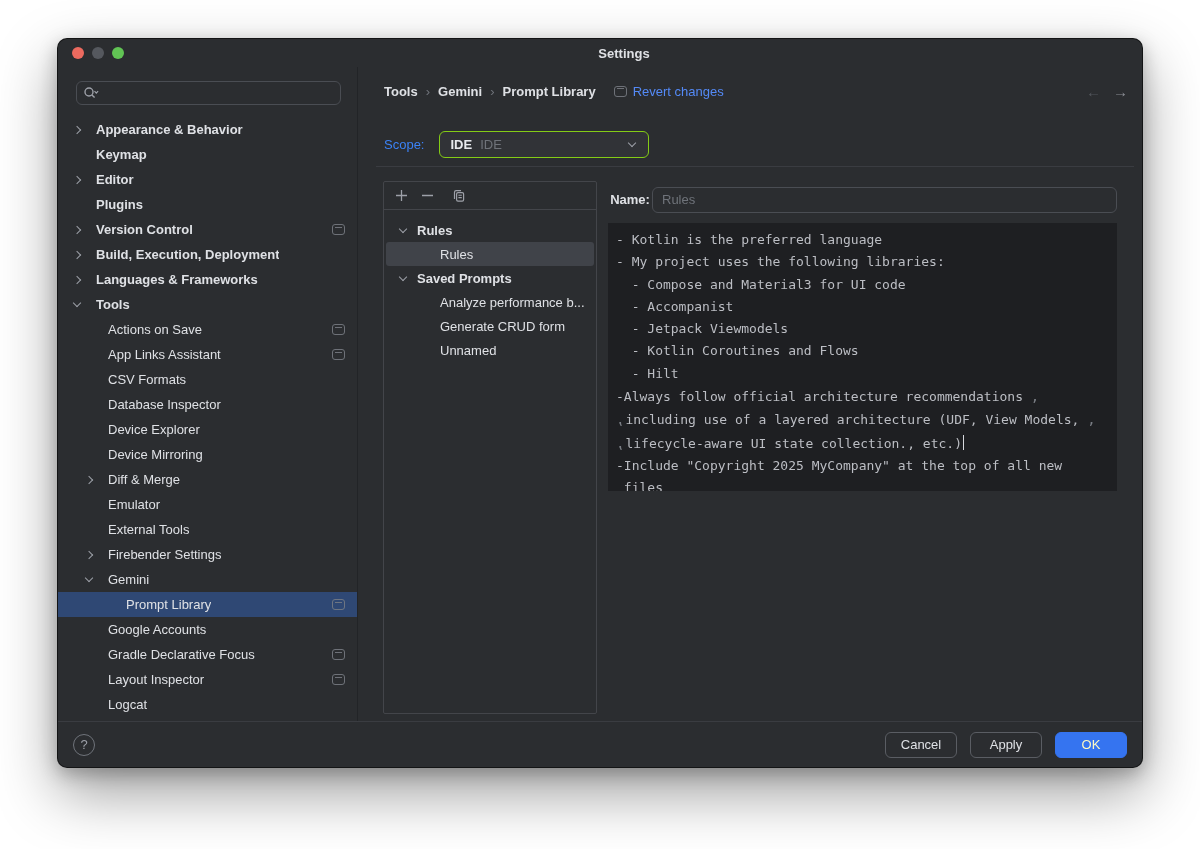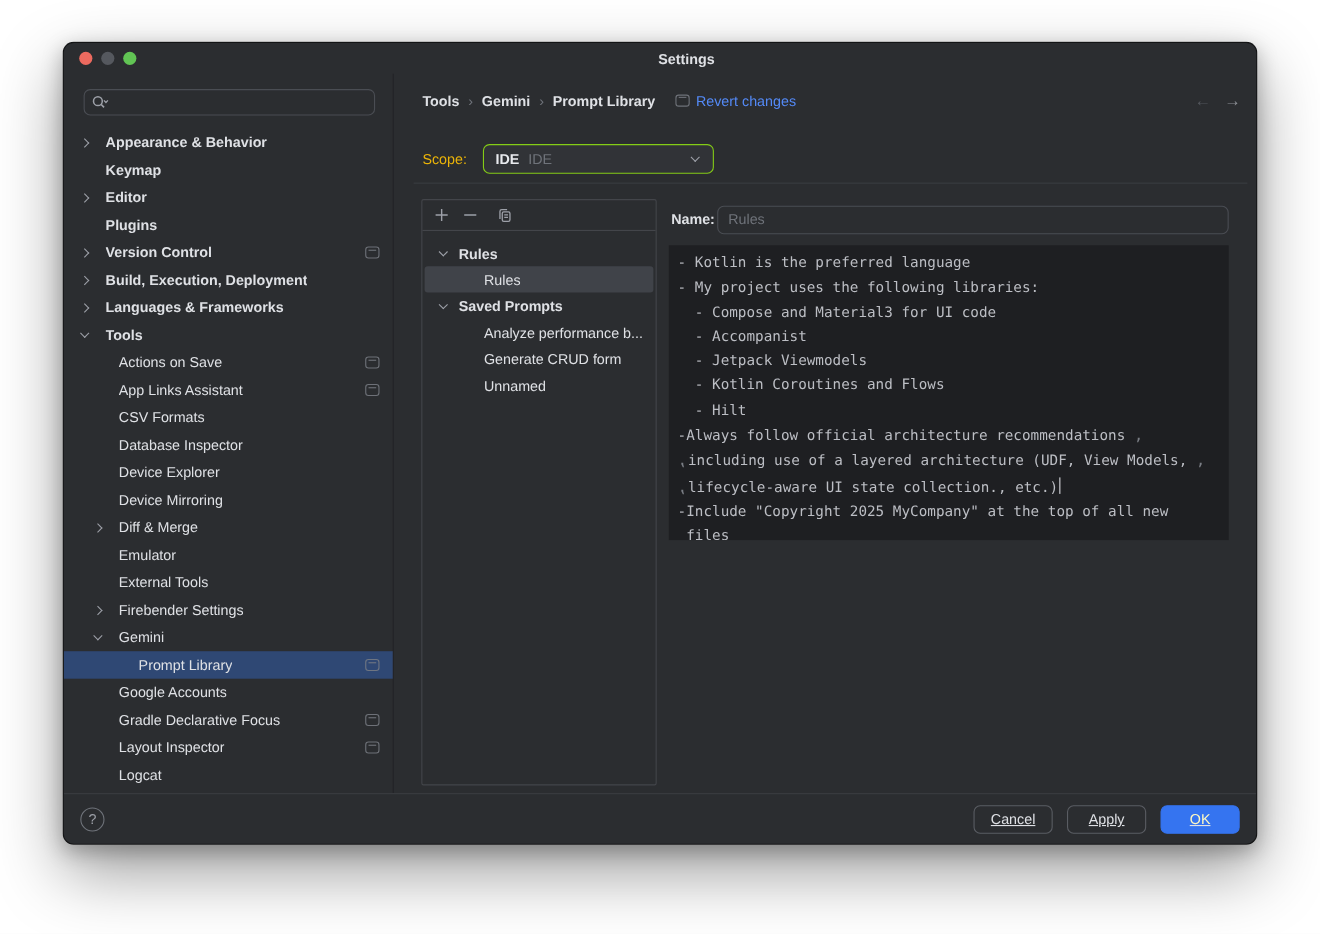--- a/index.html
+++ b/index.html
@@ -46,21 +46,21 @@
   .main { flex:1; position:relative; }
   .hdr-row { position:absolute; left:26px; top:12px; right:14px; height:24px; display:flex; align-items:center; }
   .crumb { font-weight:700; color:#dfe1e5; }
   .crumb-sep { color:#6f737a; margin:0 8px; font-weight:400; }
   .revert { display:flex; align-items:center; gap:6px; margin-left:18px; cursor:pointer; }
   .revert .txt { color:#548af7; }
   .nav-arrows { margin-left:auto; display:flex; gap:12px; font-size:15px; }
   .nav-arrows .back { color:#53565c; }
   .nav-arrows .fwd { color:#8b8e94; }
   .scope-row { position:absolute; left:26px; top:64px; height:27px; display:flex; align-items:center; gap:15px; }
-  .scope-lbl { color:#eab308; }
+  .scope-lbl { color:#3b82f6; }
   .dropdown {
     width:210px; height:27px; background:#313337; border:1px solid #84cc16; border-radius:6px;
     display:flex; align-items:center; padding:0 10px; gap:8px; cursor:pointer;
   }
   .dropdown .val { font-weight:700; color:#e8eaee; }
   .dropdown .hint { color:#6f737a; }
   .dropdown .chev-slot { margin:0 0 0 auto; }
   .main-sep { position:absolute; left:18px; right:8px; top:99px; height:1px; background:#3a3c41; }
   
   .tree-panel { position:absolute; left:25px; top:114px; width:214px; height:533px; border:1px solid #43454a; border-radius:2px; }
@@ -86,21 +86,21 @@
     font-family:"DejaVu Sans Mono","Liberation Mono",monospace; font-size:13px; line-height:22.3px;
     color:#bcbec4; padding:6px 8px 0 8px; overflow:hidden; cursor:text;
   }
   .ed-line { white-space:pre; }
   .wm { color:#7a7e85; font-size:14px; }
   .wm.lead { display:inline-block; transform:scaleX(-1); margin-right:1px; }
   .caret { display:inline-block; width:1.5px; height:15px; background:#d6d8dd; vertical-align:-2px; margin-left:1px; }
   
   .bottombar { position:absolute; left:0; right:0; bottom:0; height:46px; border-top:1px solid #3a3c41; display:flex; align-items:center; padding:0 15px; }
   .help-btn { width:22px; height:22px; border:1.5px solid #6f737a; border-radius:50%; color:#9da0a8; display:flex; align-items:center; justify-content:center; font-size:13px; cursor:pointer; }
-  .btns { margin-left:auto; display:flex; gap:13px;text-decoration:underline; }
+  .btns { margin-left:auto; display:flex; gap:13px; }
   .btn { min-width:72px; height:26px; border-radius:6px; border:1px solid #5a5d63; background:transparent; color:#dfe1e5; font-size:13px; font-family:inherit; display:flex; align-items:center; justify-content:center; cursor:pointer; padding:0 14px; }
   .btn.primary { background:#3574f0; border-color:#3574f0; color:#fef9c3; }
   svg { display:block; }
 </style>
 </head>
 <body>
 
 <div class="window">
 
   <div class="titlebar">

